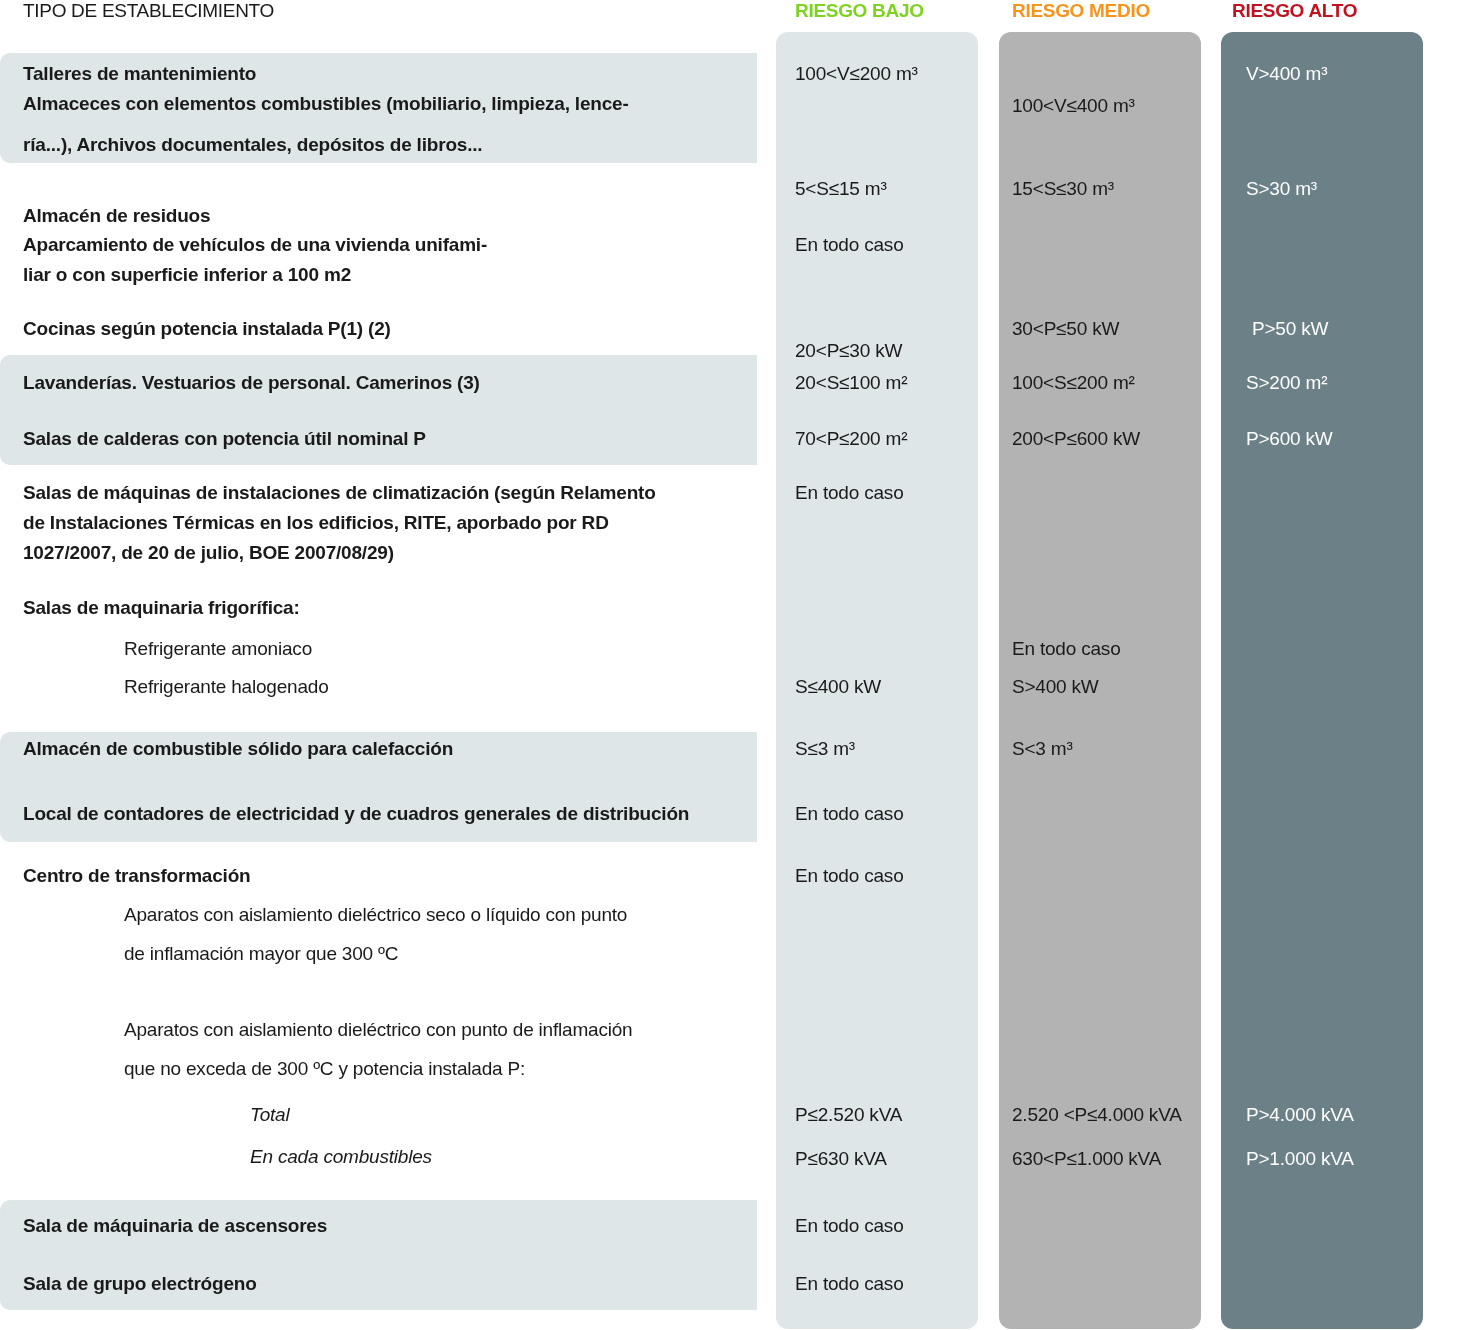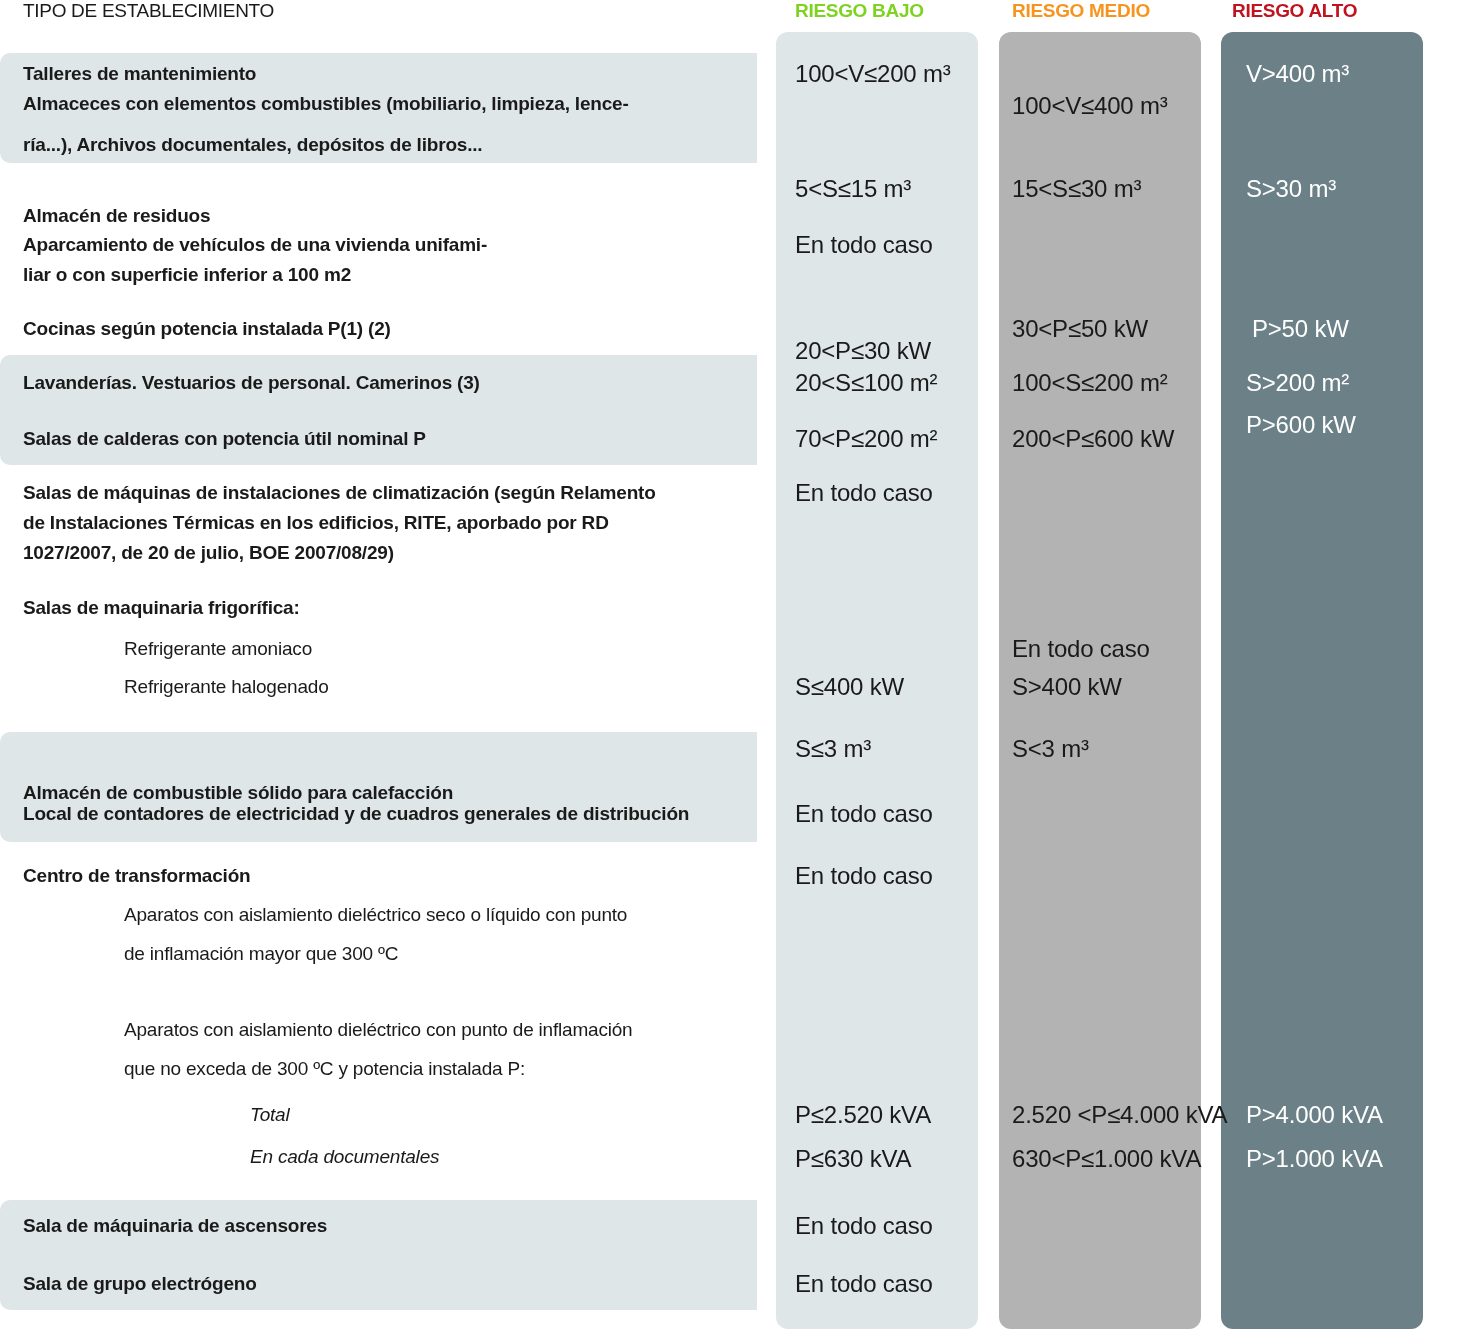--- a/index.html
+++ b/index.html
@@ -10,21 +10,21 @@
   .hdr-main { left:23px; color:#1a1a1a; font-weight:normal; }
   .hdr-risk { font-weight:bold; }
   .band { position:absolute; left:0; width:757px; background:#dfe6e8; border-radius:10px 0 0 10px; }
   .col { position:absolute; top:32px; height:1297px; border-radius:12px; width:202px; }
   .col-bajo { left:776px; background:#dfe6e8; }
   .col-medio { left:999px; background:#b3b3b3; }
   .col-alto { left:1221px; background:#6c8087; }
   .t { position:absolute; font-size:19px; line-height:30px; letter-spacing:-0.2px; white-space:nowrap; }
   .b { font-weight:bold; }
   .it { font-style:italic; }
-  .cell { position:absolute; font-size:24px; line-height:30px; white-space:nowrap; letter-spacing:-0.2px; }
+  .cell { position:absolute; font-size:19px; line-height:30px; white-space:nowrap; letter-spacing:-0.2px; }
   .cb { left:795px; color:#1a1a1a; }
   .cm { left:1012px; color:#1a1a1a; }
   .ca { left:1246px; color:#ffffff; }
 </style>
 </head>
 <body>
 
 <div class="abs hdr hdr-main">TIPO DE ESTABLECIMIENTO</div>
 <div class="abs hdr hdr-risk" style="left:795px;color:#7ed321;">RIESGO BAJO</div>
 <div class="abs hdr hdr-risk" style="left:1012px;color:#f7941d;">RIESGO MEDIO</div>
@@ -61,58 +61,58 @@
 <div class="cell ca" style="top:314px;margin-left:6px;">P&gt;50 kW</div>
 
 <div class="t b" style="left:23px;top:368px;">Lavanderías. Vestuarios de personal. Camerinos (3)</div>
 <div class="cell cb" style="top:368px;">20&lt;S≤100 m²</div>
 <div class="cell cm" style="top:368px;">100&lt;S≤200 m²</div>
 <div class="cell ca" style="top:368px;">S&gt;200 m²</div>
 
 <div class="t b" style="left:23px;top:424px;">Salas de calderas con potencia útil nominal P</div>
 <div class="cell cb" style="top:424px;">70&lt;P≤200 m²</div>
 <div class="cell cm" style="top:424px;">200&lt;P≤600 kW</div>
-<div class="cell ca" style="top:410px;">P&gt;600 kW</div>
+<div class="cell ca" style="top:424px;">P&gt;600 kW</div>
 
 <div class="t b" style="left:23px;top:478px;">Salas de máquinas de instalaciones de climatización (según Relamento</div>
 <div class="t b" style="left:23px;top:508px;">de Instalaciones Térmicas en los edificios, RITE, aporbado por RD</div>
 <div class="t b" style="left:23px;top:538px;">1027/2007, de 20 de julio, BOE 2007/08/29)</div>
 <div class="cell cb" style="top:478px;">En todo caso</div>
 
 <div class="t b" style="left:23px;top:593px;">Salas de maquinaria frigorífica:</div>
 
 <div class="t" style="left:124px;top:634px;">Refrigerante amoniaco</div>
 <div class="cell cm" style="top:634px;">En todo caso</div>
 
 <div class="t" style="left:124px;top:672px;">Refrigerante halogenado</div>
 <div class="cell cb" style="top:672px;">S≤400 kW</div>
 <div class="cell cm" style="top:672px;">S&gt;400 kW</div>
 
-<div class="t b" style="left:23px;top:778px;">Almacén de combustible sólido para calefacción</div>
+<div class="t b" style="left:23px;top:734px;">Almacén de combustible sólido para calefacción</div>
 <div class="cell cb" style="top:734px;">S≤3 m³</div>
 <div class="cell cm" style="top:734px;">S&lt;3 m³</div>
 
 <div class="t b" style="left:23px;top:799px;">Local de contadores de electricidad y de cuadros generales de distribución</div>
 <div class="cell cb" style="top:799px;">En todo caso</div>
 
 <div class="t b" style="left:23px;top:861px;">Centro de transformación</div>
 <div class="cell cb" style="top:861px;">En todo caso</div>
 
 <div class="t" style="left:124px;top:900px;">Aparatos con aislamiento dieléctrico seco o líquido con punto</div>
 <div class="t" style="left:124px;top:939px;">de inflamación mayor que 300 ºC</div>
 
 <div class="t" style="left:124px;top:1015px;">Aparatos con aislamiento dieléctrico con punto de inflamación</div>
 <div class="t" style="left:124px;top:1054px;">que no exceda de 300 ºC y potencia instalada P:</div>
 
 <div class="t it" style="left:250px;top:1100px;">Total</div>
 <div class="cell cb" style="top:1100px;">P≤2.520 kVA</div>
 <div class="cell cm" style="top:1100px;">2.520 &lt;P≤4.000 kVA</div>
 <div class="cell ca" style="top:1100px;">P&gt;4.000 kVA</div>
 
-<div class="t it" style="left:250px;top:1142px;">En cada documentales</div>
+<div class="t it" style="left:250px;top:1142px;">En cada combustibles</div>
 <div class="cell cb" style="top:1144px;">P≤630 kVA</div>
 <div class="cell cm" style="top:1144px;">630&lt;P≤1.000 kVA</div>
 <div class="cell ca" style="top:1144px;">P&gt;1.000 kVA</div>
 
 <div class="t b" style="left:23px;top:1211px;">Sala de máquinaria de ascensores</div>
 <div class="cell cb" style="top:1211px;">En todo caso</div>
 
 <div class="t b" style="left:23px;top:1269px;">Sala de grupo electrógeno</div>
 <div class="cell cb" style="top:1269px;">En todo caso</div>
 

